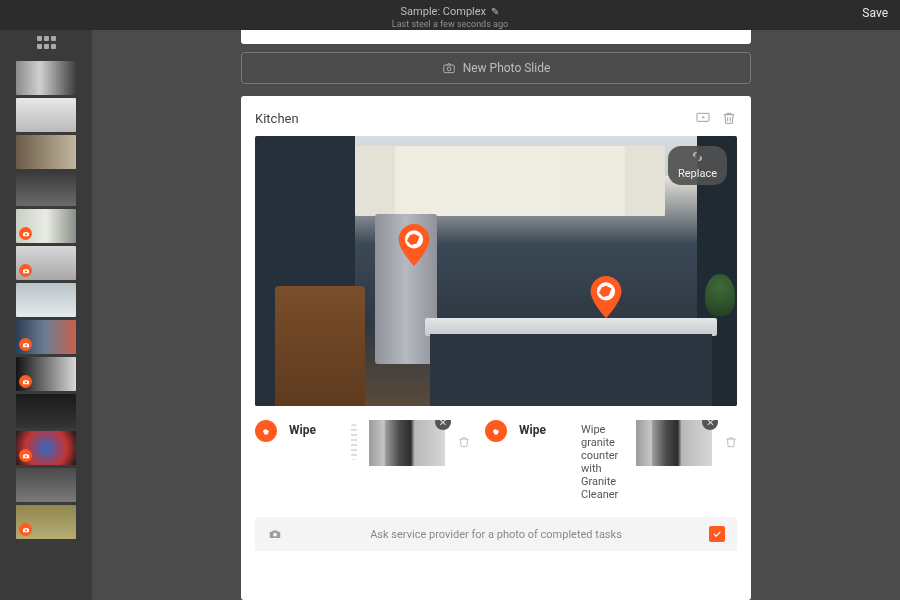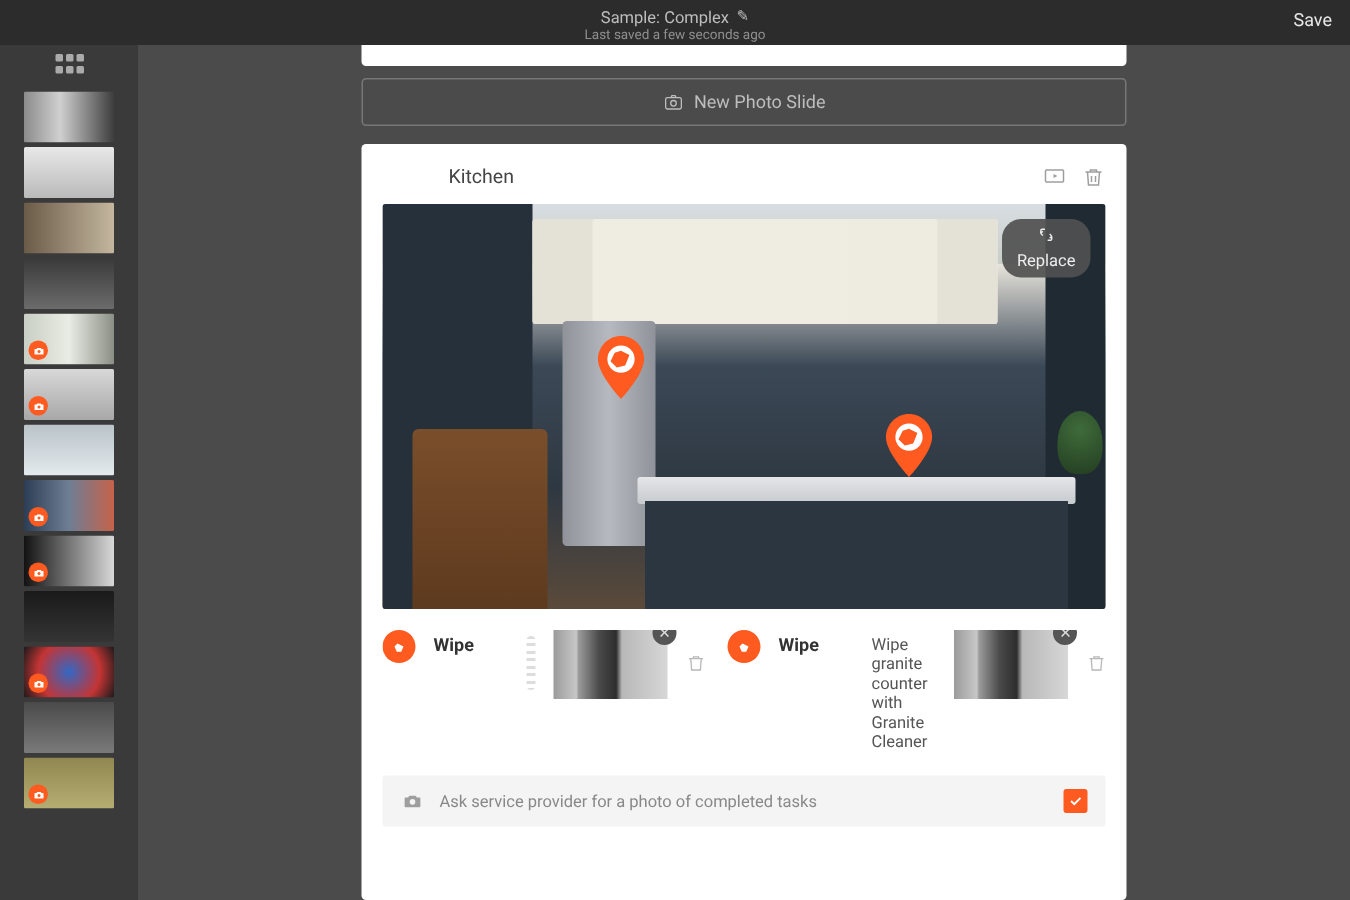--- a/index.html
+++ b/index.html
@@ -31,21 +31,21 @@
   .canvas { width: 510px; display: flex; flex-direction: column; }
 
   .whitebar { height: 14px; background: #fff; border-radius: 0 0 3px 3px; margin-bottom: 8px; }
 
   .newbar { display: flex; gap: 10px; margin-bottom: 12px; }
   .newbtn { flex: 1; height: 32px; border: 1px solid #777; border-radius: 3px; background: transparent; color: #bdbdbd; font-size: 12px; display: flex; align-items: center; justify-content: center; gap: 7px; cursor: pointer; }
   .newbtn svg { width: 14px; height: 14px; fill: none; stroke: #bdbdbd; stroke-width: 1.5; }
 
   .card { background: #fff; border-radius: 3px; padding: 14px 14px 18px; flex: 1; overflow: hidden; display: flex; flex-direction: column; }
   .card-head { display: flex; align-items: center; margin-bottom: 10px; }
-  .card-title { font-size: 13px; color: #444; flex: 1; margin-left: 44px; }
+  .card-title { font-size: 13px; color: #444; flex: 1; }
   .head-icon { width: 16px; height: 16px; margin-left: 10px; cursor: pointer; }
   .head-icon svg { width: 16px; height: 16px; fill: none; stroke: #9e9e9e; stroke-width: 1.5; }
 
   .hero { position: relative; width: 100%; height: 270px; border-radius: 2px; overflow: hidden; background: linear-gradient(180deg,#cfd3d8 0%, #e6e3da 15%, #3b4856 40%, #2e3842 70%, #5b4a3a 100%); }
   .replace-btn { position: absolute; top: 10px; right: 10px; background: rgba(80,80,80,0.92); color: #eee; font-size: 11px; padding: 5px 10px; border-radius: 13px; display: flex; align-items: center; gap: 5px; cursor: pointer; flex-direction: column; }
   .replace-btn svg { width: 11px; height: 11px; stroke: #eee; fill: none; stroke-width: 2; }
   .marker { position: absolute; width: 34px; height: 42px; }
   .marker svg { width: 34px; height: 42px; }
   .m1 { left: 142px; top: 88px; }
   .m2 { left: 334px; top: 140px; }
@@ -68,34 +68,34 @@
   .task-name { font-size: 12px; font-weight: 700; color: #333; width: 50px; flex-shrink: 0; padding-top: 3px;}
   .task-desc { font-size: 11px; color: #555; flex: 1; padding-top: 3px; padding-right: 6px; }
   .task-thumb { width: 76px; height: 46px; background: linear-gradient(90deg,#9b9b9b 0%, #c7c7c7 20%, #9b9b9b 22%, #4a4a4a 40%, #2d2d2d 55%, #b8b8b8 60%, #d7d7d7 100%); position: relative; flex-shrink: 0; }
   .task-thumb .x { position: absolute; top: -6px; right: -6px; width: 16px; height: 16px; background: #555; border-radius: 50%; color: #ddd; font-size: 10px; display: flex; align-items: center; justify-content: center; cursor: pointer; }
   .task-trash { width: 16px; flex-shrink: 0; padding-top: 14px; }
   .task-trash svg { width: 14px; height: 14px; fill: none; stroke: #b8b8b8; stroke-width: 1.5; }
   .drag { width: 6px; height: 36px; background: repeating-linear-gradient(#ddd, #ddd 2px, transparent 2px, transparent 5px); border-radius: 3px; flex-shrink:0; margin-top:4px; cursor:grab; }
 
   .footer-row { margin-top: 16px; background: #f4f4f4; padding: 9px 12px; display: flex; align-items: center; gap: 10px; border-radius: 2px; }
   .footer-row svg { width: 16px; height: 14px; fill: #9e9e9e; }
-  .footer-text { flex: 1; font-size: 11px; color: #888; }
+  .footer-text { flex: 1; font-size: 11px; color: #888; text-align: center; }
   .check { width: 16px; height: 16px; background: #ff5a1f; display: flex; align-items: center; justify-content: center; cursor: pointer; border-radius:2px;}
   .check svg { width: 10px; height: 10px; stroke: #fff; stroke-width: 3; fill: none; }
 </style>
 </head>
 <body>
 
 <div class="topbar">
   <div class="topbar-center">
     <div class="doc-title">
       <span>Sample: Complex</span>
       <span class="pencil-glyph">✎</span>
     </div>
-    <div class="save-status">Last saved a few seconds ago</div>
+    <div class="save-status">Last steel a few seconds ago</div>
   </div>
   <div class="save-button">Save</div>
 </div>
 
 <div class="content">
 
   <div class="sidebar">
     <div class="grid-icon">
       <span></span>
         <span></span>

